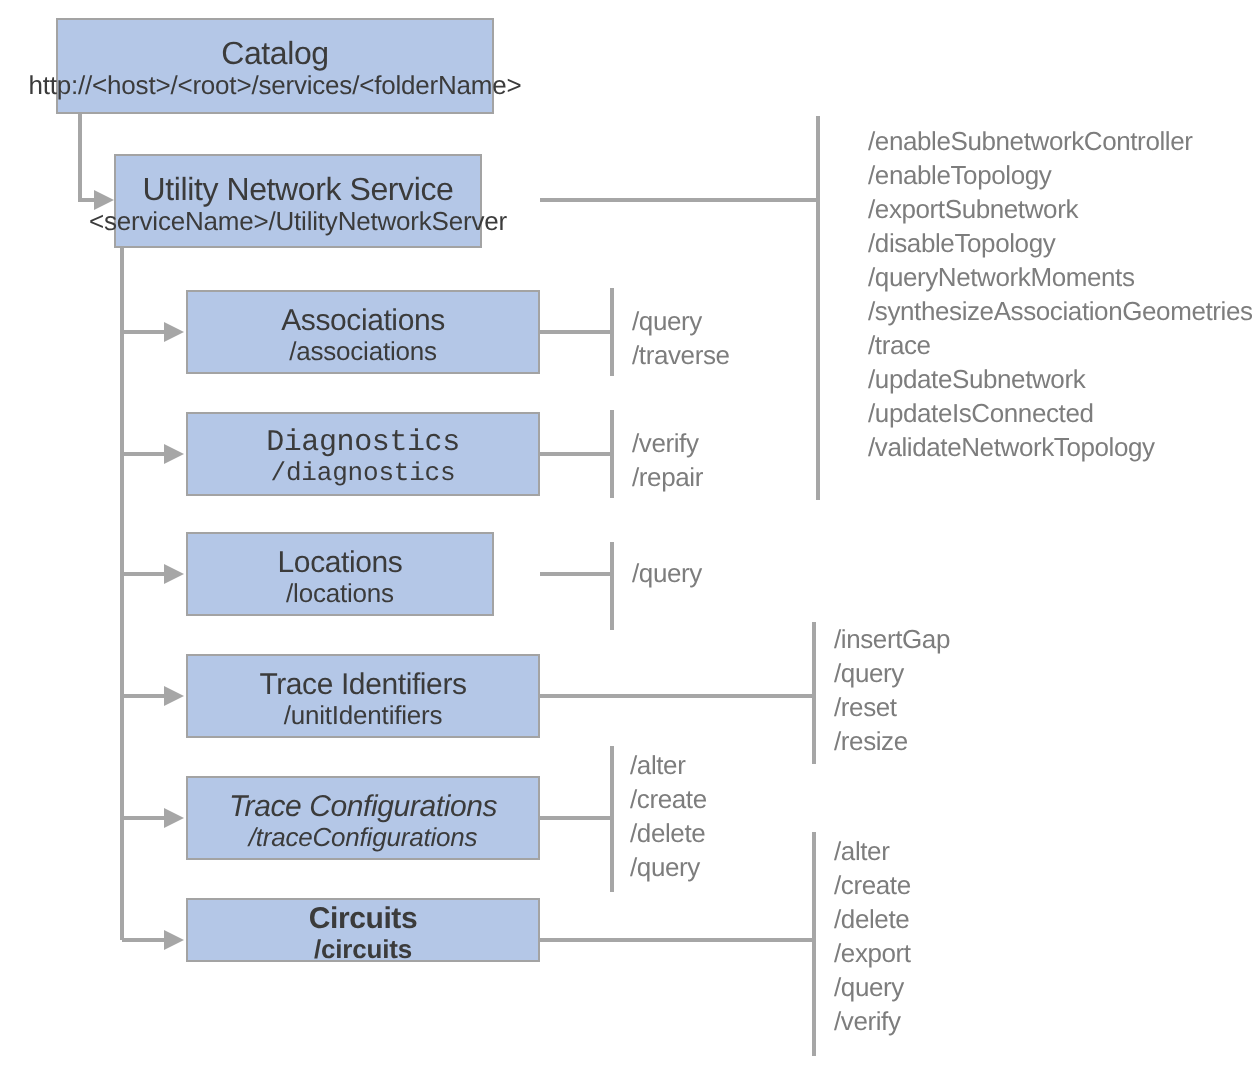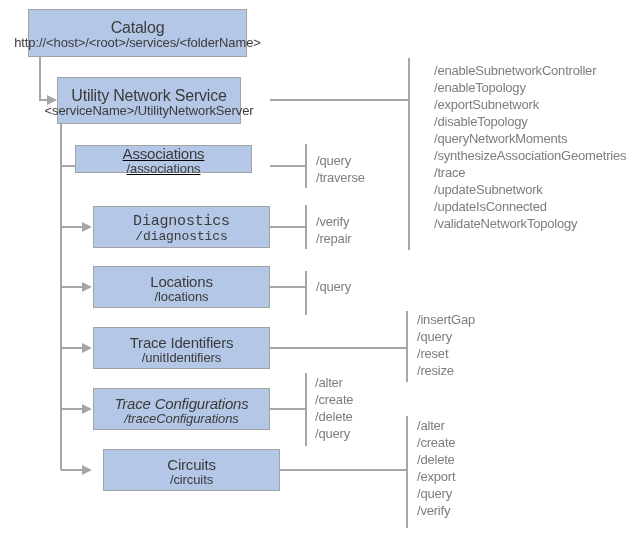--- a/index.html
+++ b/index.html
@@ -112,46 +112,46 @@
   <div class="node" style="left:28px;top:9px;width:219px;height:48px;">
     <div class="node-title">Catalog</div>
     <div class="node-sub">http://&lt;host&gt;/&lt;root&gt;/services/&lt;folderName&gt;</div>
   </div>
 
   <div class="node" style="left:57px;top:77px;width:184px;height:47px;">
     <div class="node-title">Utility Network Service</div>
     <div class="node-sub">&lt;serviceName&gt;/UtilityNetworkServer</div>
   </div>
 
-  <div class="node sm" style="left:75px;top:145px;width:177px;height:28px;text-decoration:underline;">
+  <div class="node sm" style="left:93px;top:145px;width:177px;height:42px;">
     <div class="node-title">Associations</div>
     <div class="node-sub">/associations</div>
   </div>
 
   <div class="node sm" style="left:93px;top:206px;width:177px;height:42px;font-family:Liberation Mono, monospace;">
     <div class="node-title">Diagnostics</div>
     <div class="node-sub">/diagnostics</div>
   </div>
 
-  <div class="node sm" style="left:93px;top:266px;width:177px;height:42px;">
+  <div class="node sm" style="left:93px;top:266px;width:154px;height:42px;">
     <div class="node-title">Locations</div>
     <div class="node-sub">/locations</div>
   </div>
 
   <div class="node sm" style="left:93px;top:327px;width:177px;height:42px;">
     <div class="node-title">Trace Identifiers</div>
     <div class="node-sub">/unitIdentifiers</div>
   </div>
 
   <div class="node sm" style="left:93px;top:388px;width:177px;height:42px;font-style:italic;">
     <div class="node-title">Trace Configurations</div>
     <div class="node-sub">/traceConfigurations</div>
   </div>
 
-  <div class="node sm" style="left:103px;top:449px;width:177px;height:42px;">
+  <div class="node sm" style="left:93px;top:449px;width:177px;height:32px;font-weight:bold;">
     <div class="node-title">Circuits</div>
     <div class="node-sub">/circuits</div>
   </div>
 
   <div class="ops" style="left:417px;top:62px;margin-left:17px;">
       <div>/enableSubnetworkController</div>
       <div>/enableTopology</div>
       <div>/exportSubnetwork</div>
       <div>/disableTopology</div>
       <div>/queryNetworkMoments</div>

